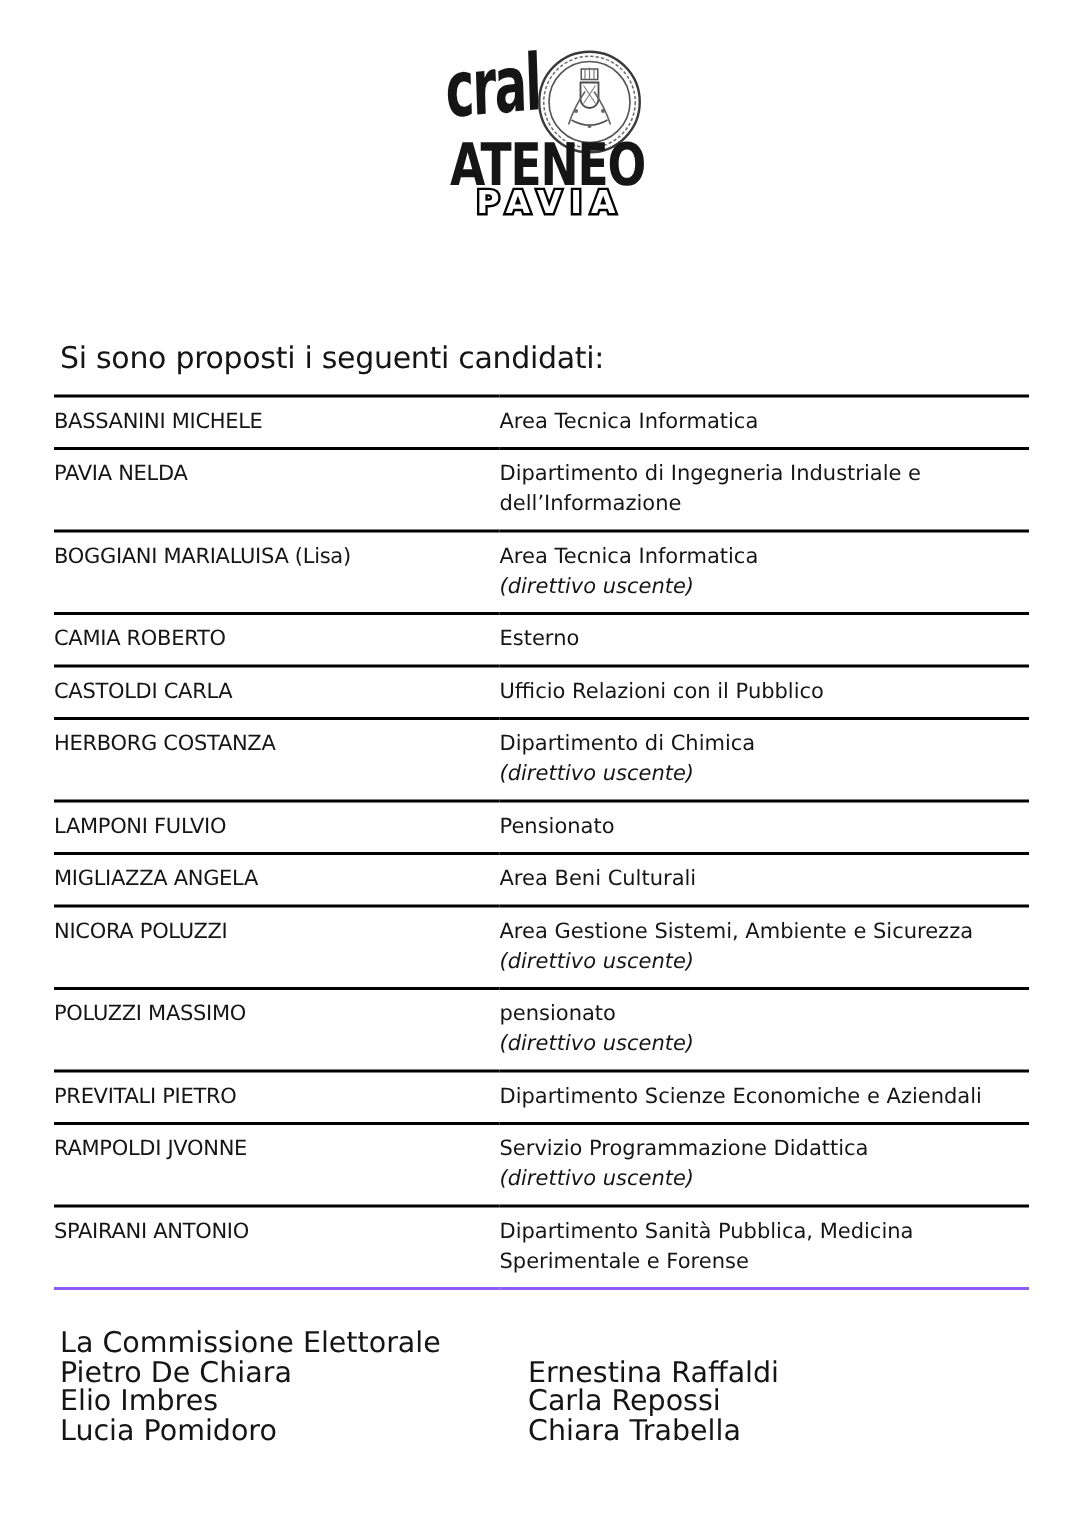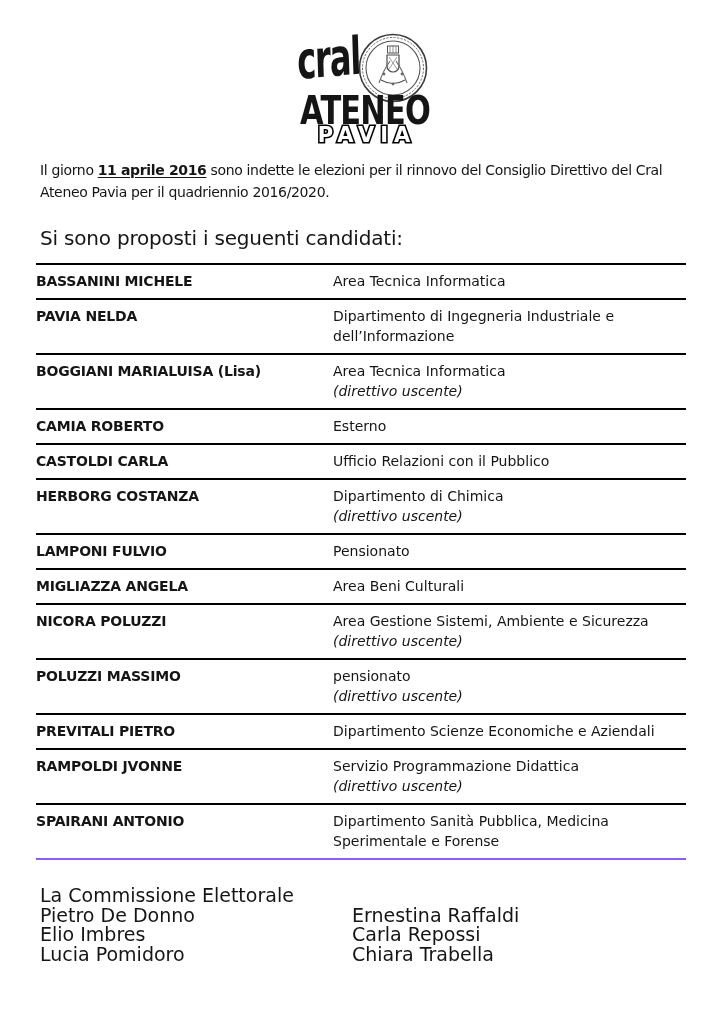--- a/index.html
+++ b/index.html
@@ -38,21 +38,21 @@
   table.candidates {
     position:absolute; left:36px; top:263px; width:650px;
     border-collapse:collapse;
   }
   table.candidates tr { border-top:2px solid #000; }
   table.candidates tr:last-child { border-bottom:2px solid #8b5cf6; }
   table.candidates td {
     vertical-align:top; font-size:14px; line-height:20px;
     padding:6px 0 7px 0;
   }
-  td.name { width:297px; font-weight:bold; padding-left:4px; letter-spacing:-0.2px; }
+  td.name { width:297px; font-weight:normal; padding-left:4px; letter-spacing:-0.2px; }
   .note { font-style:italic; }
   .note:empty { display:none; }
 
   
   .footer { position:absolute; left:40px; top:886px; font-size:19px; line-height:19.5px; }
   .frow { display:flex; }
   .fleft { width:312px; }
 </style>
 </head>
 <body>
@@ -82,21 +82,20 @@
       <circle cx="35" cy="51" r="1.4" fill="#666"></circle>
     </svg>
 
     <div class="ateneo">ATENEO</div>
 
     <svg class="pavia-svg" width="126" height="26" viewBox="0 0 126 26">
       <text x="63" y="20" text-anchor="middle" font-family="DejaVu Sans, sans-serif" font-size="21" font-weight="bold" letter-spacing="6" fill="#ffffff" stroke="#000000" stroke-width="3.2" paint-order="stroke">PAVIA</text>
     </svg>
   </div>
 
-  <p class="intro"><span>Il giorno </span><b><u>11 aprile 2016</u></b><span> sono indette le elezioni per il rinnovo del Consiglio Direttivo del Cral Ateneo Pavia per il quadriennio 2016/2020.</span></p>
 
   <p class="proposal">Si sono proposti i seguenti candidati:</p>
 
   <table class="candidates">
     <tbody>
       <tr>
         <td class="name">BASSANINI MICHELE</td>
         <td>
             <div>Area Tecnica Informatica</div>
           </td>
@@ -177,21 +176,21 @@
         <td>
             <div>Dipartimento Sanità Pubblica, Medicina Sperimentale e Forense</div>
           </td>
       </tr>
     </tbody>
   </table>
 
   <div class="footer">
     <div>La Commissione Elettorale</div>
     <div class="frow">
-      <span class="fleft">Pietro De Donno</span>
+      <span class="fleft">Pietro De Chiara</span>
       <span>Ernestina Raffaldi</span>
     </div>
     <div class="frow">
       <span class="fleft">Elio Imbres</span>
       <span>Carla Repossi</span>
     </div>
     <div class="frow">
       <span class="fleft">Lucia Pomidoro</span>
       <span>Chiara Trabella</span>
     </div>

